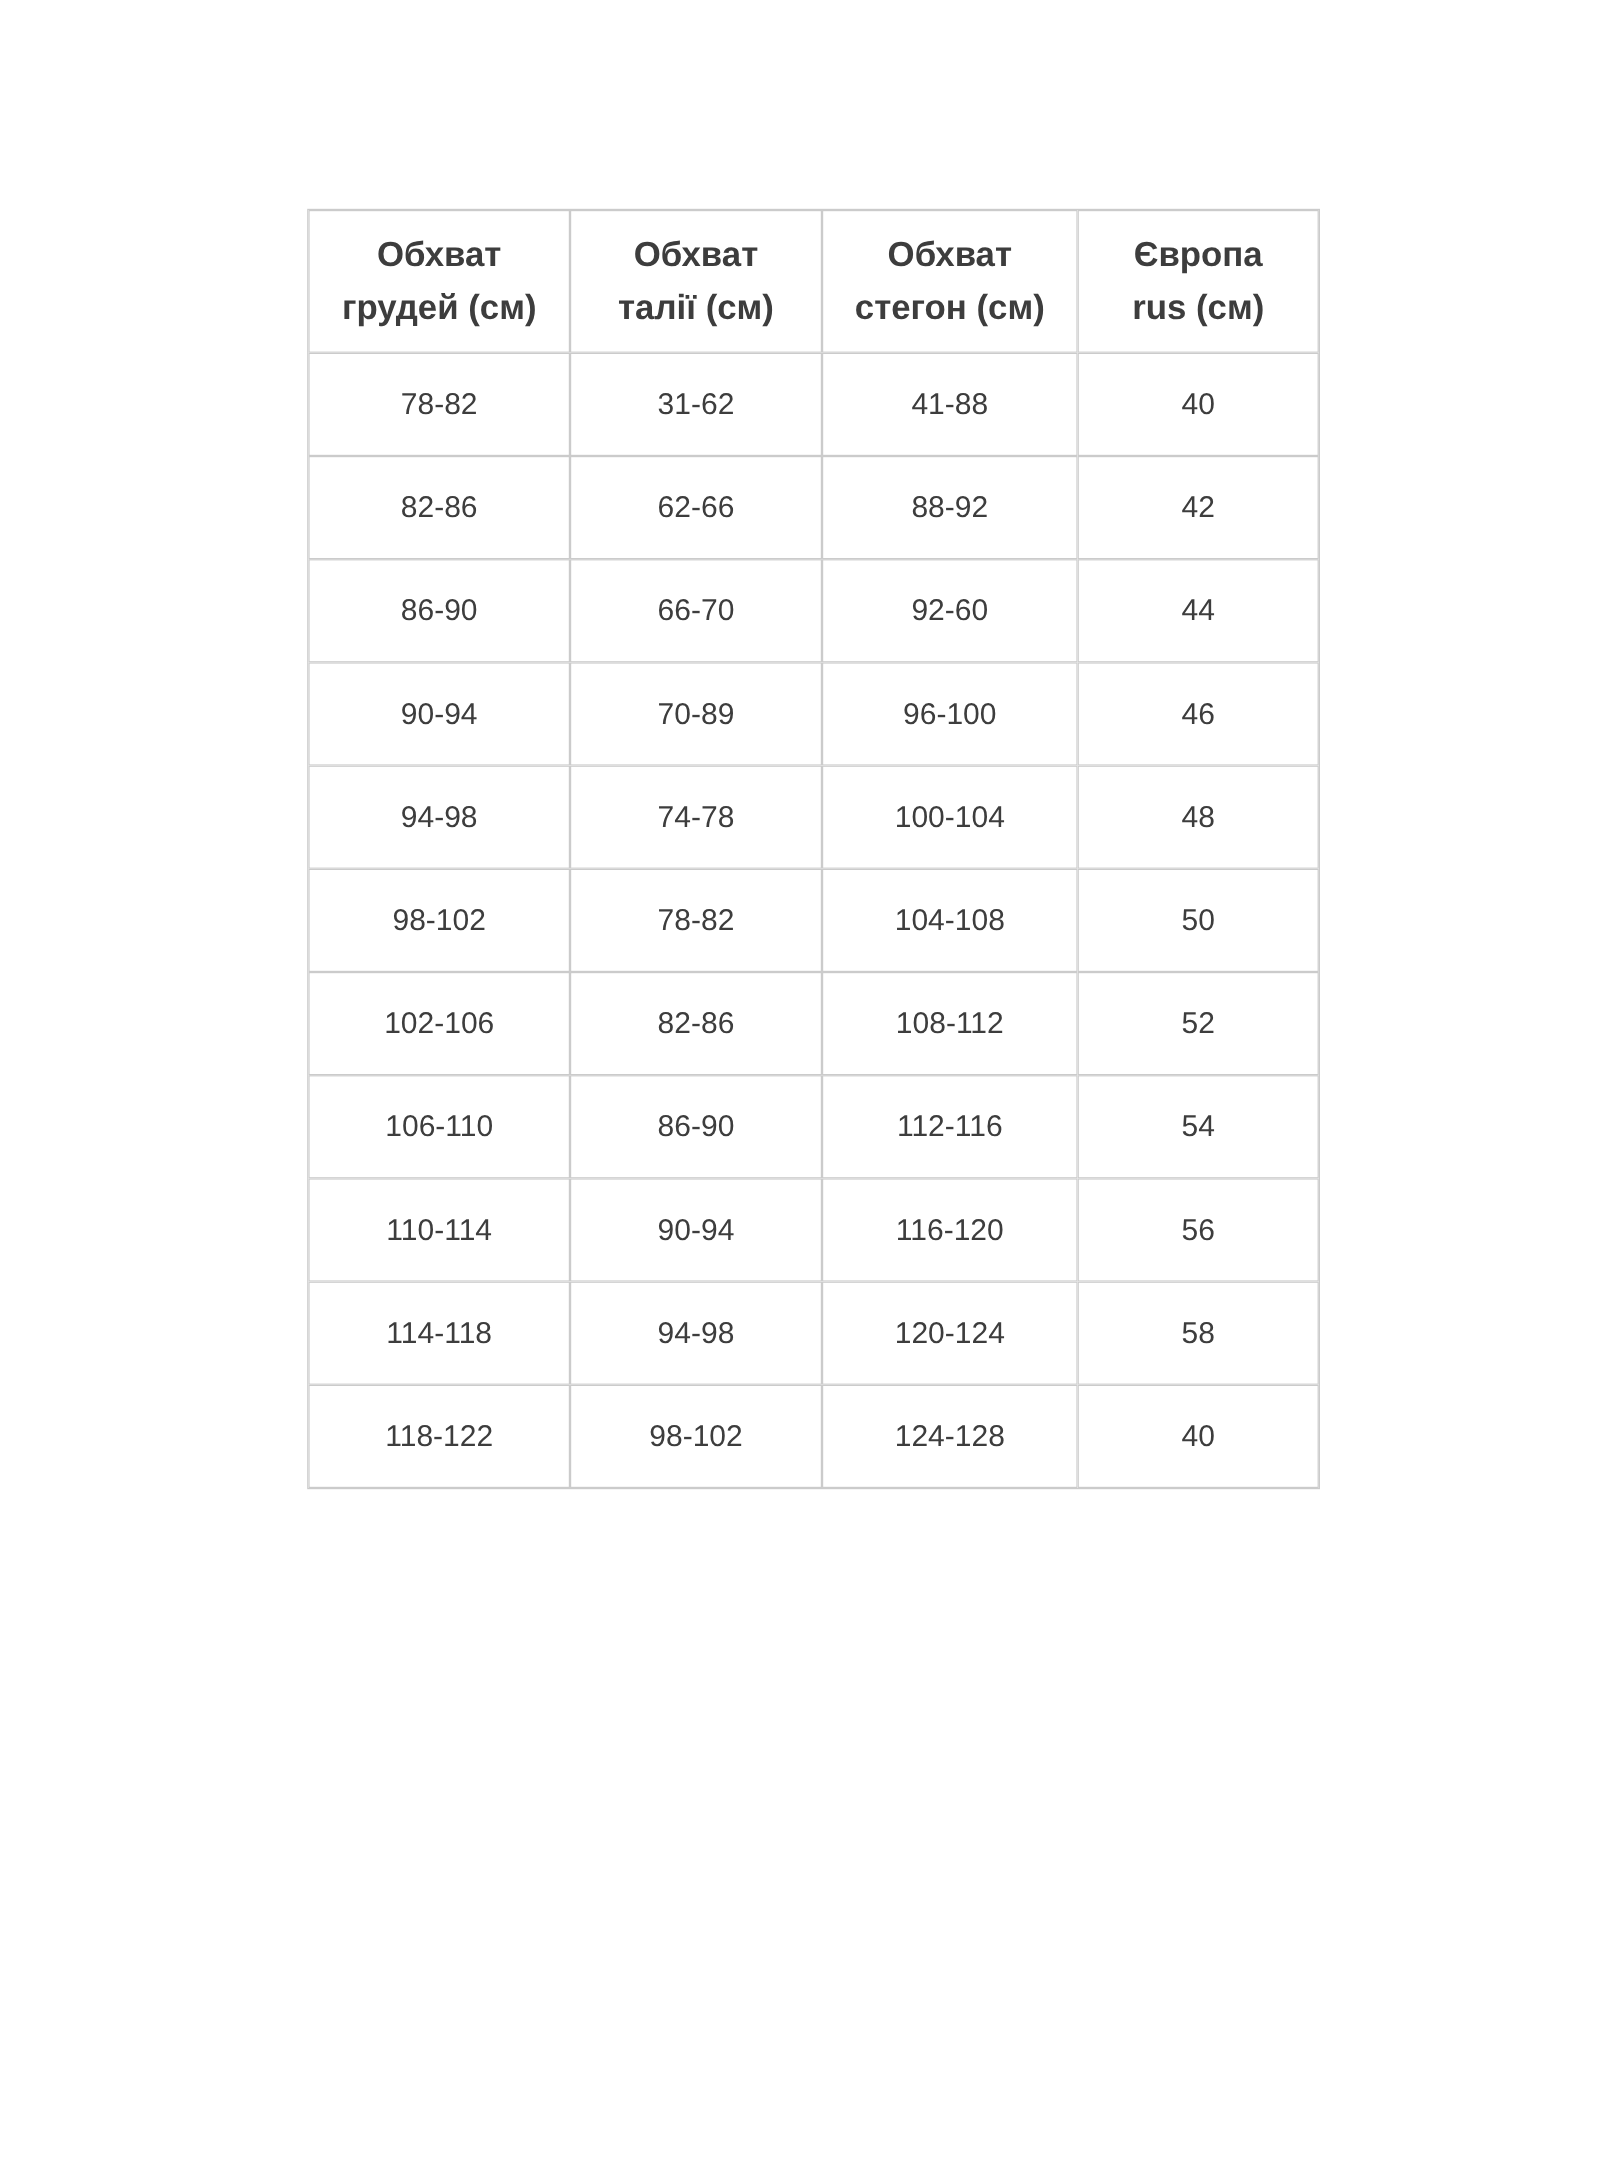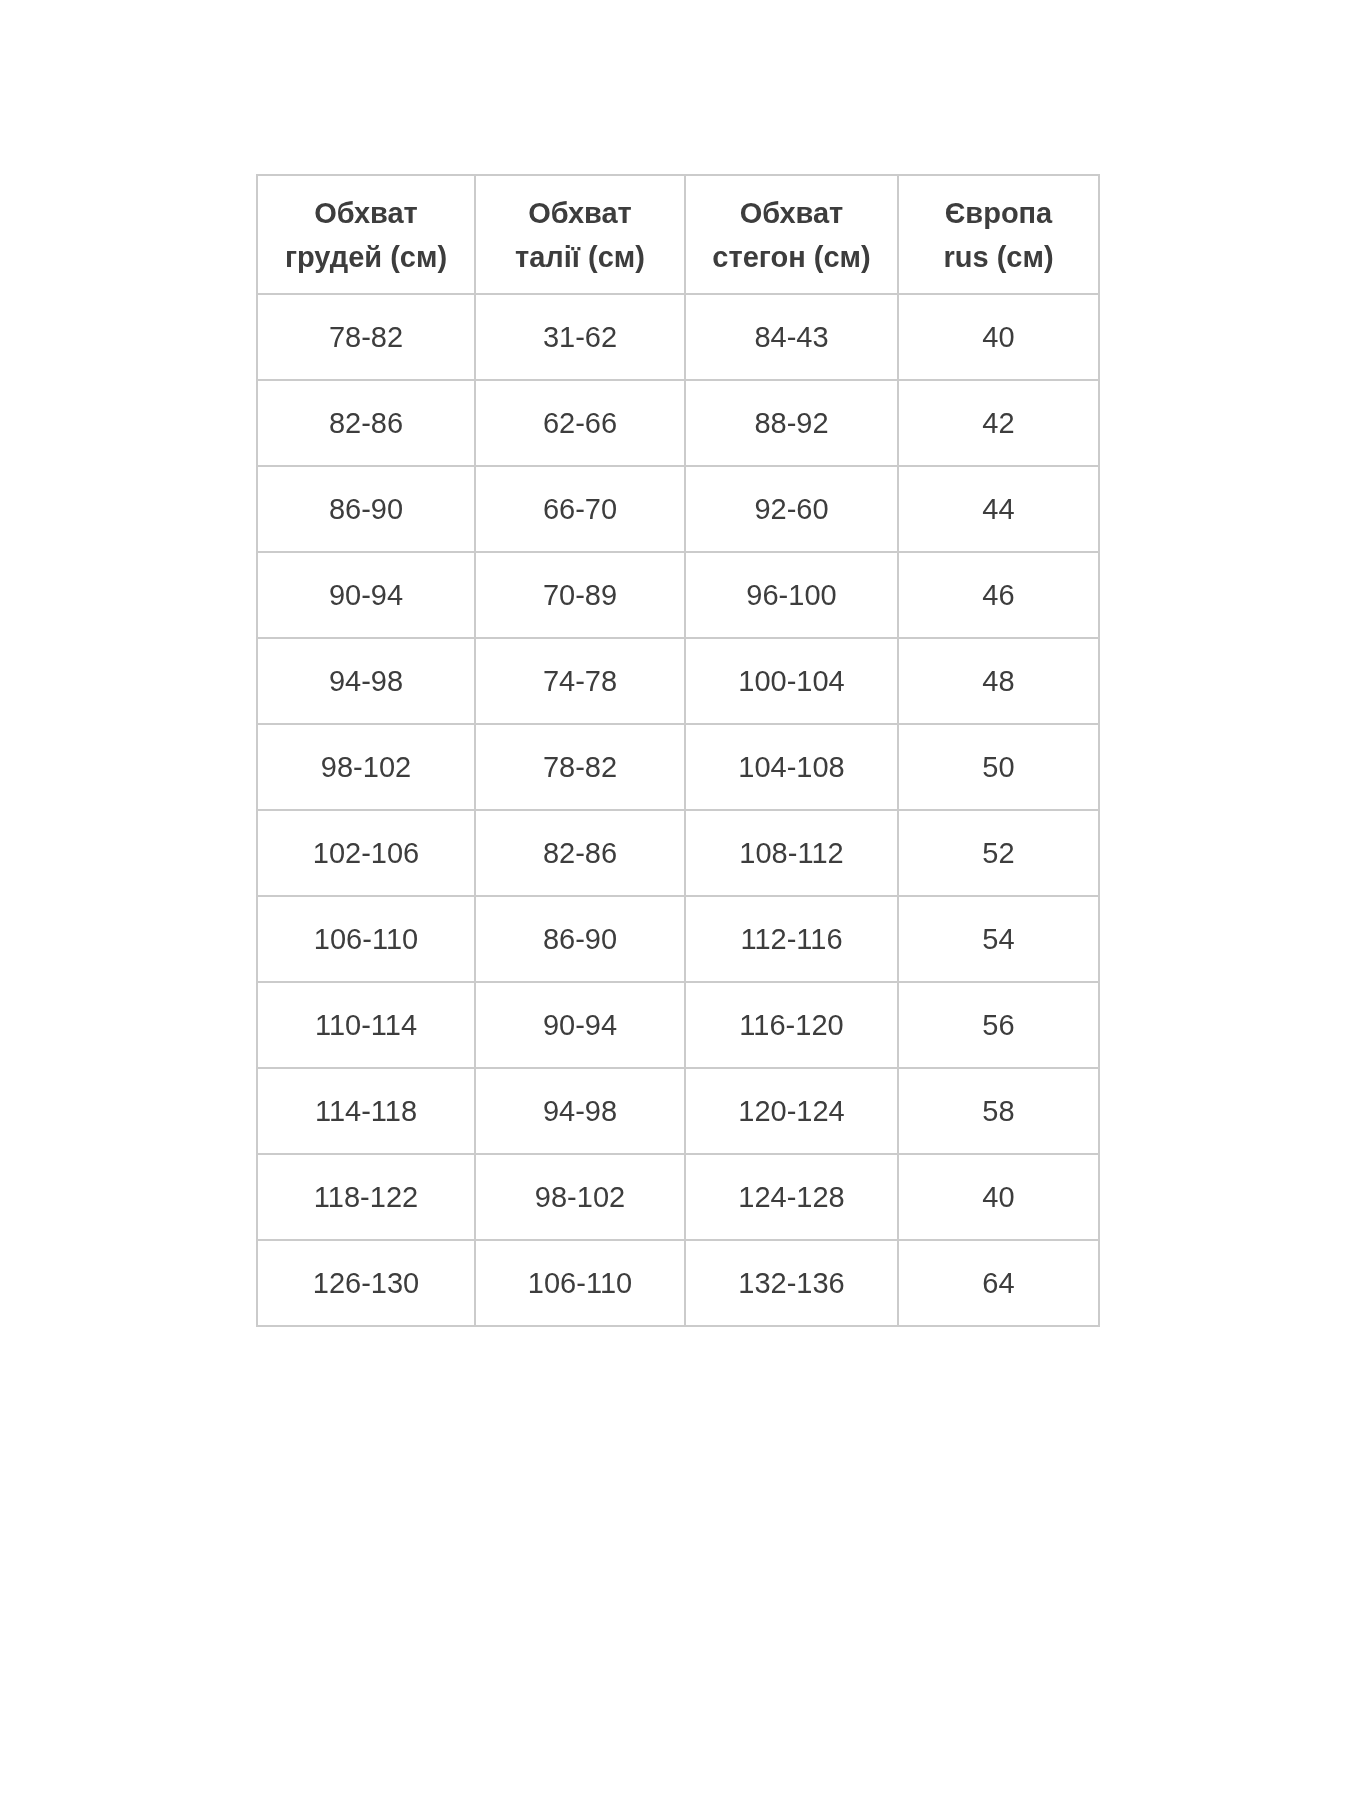--- a/index.html
+++ b/index.html
@@ -36,21 +36,21 @@
     padding: 0;
   }
   table.size-table th {
     height: 119px;
     font-size: 29px;
     font-weight: bold;
     line-height: 44px;
   }
   table.size-table td {
     height: 86px;
-    font-size: 29px;
+    font-size: 25px;
     font-weight: normal;
   }
   .hline { display: block; }
 </style>
 </head>
 <body>
 
 <div class="page">
   <table class="size-table">
     <colgroup>
@@ -76,21 +76,21 @@
         <th>
           <span class="hline">Європа</span>
           <span class="hline">rus (см)</span>
         </th>
       </tr>
     </thead>
     <tbody>
       <tr>
         <td>78-82</td>
         <td>31-62</td>
-        <td>84-43</td>
+        <td>41-88</td>
         <td>40</td>
       </tr>
       <tr>
         <td>82-86</td>
         <td>62-66</td>
         <td>88-92</td>
         <td>42</td>
       </tr>
       <tr>
         <td>86-90</td>
@@ -139,21 +139,15 @@
         <td>94-98</td>
         <td>120-124</td>
         <td>58</td>
       </tr>
       <tr>
         <td>118-122</td>
         <td>98-102</td>
         <td>124-128</td>
         <td>40</td>
       </tr>
-      <tr>
-        <td>126-130</td>
-        <td>106-110</td>
-        <td>132-136</td>
-        <td>64</td>
-      </tr>
     </tbody>
   </table>
 </div>
 
 </body></html>

